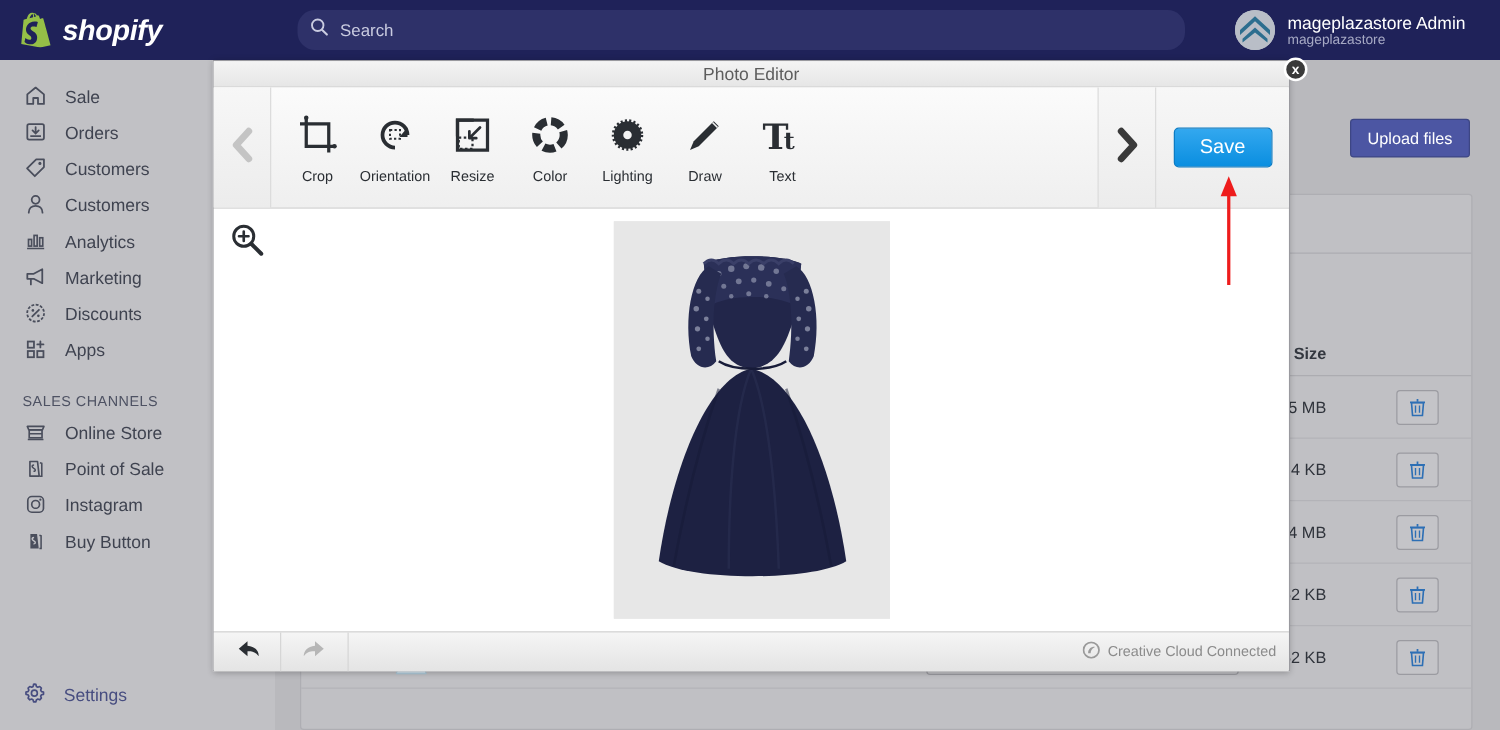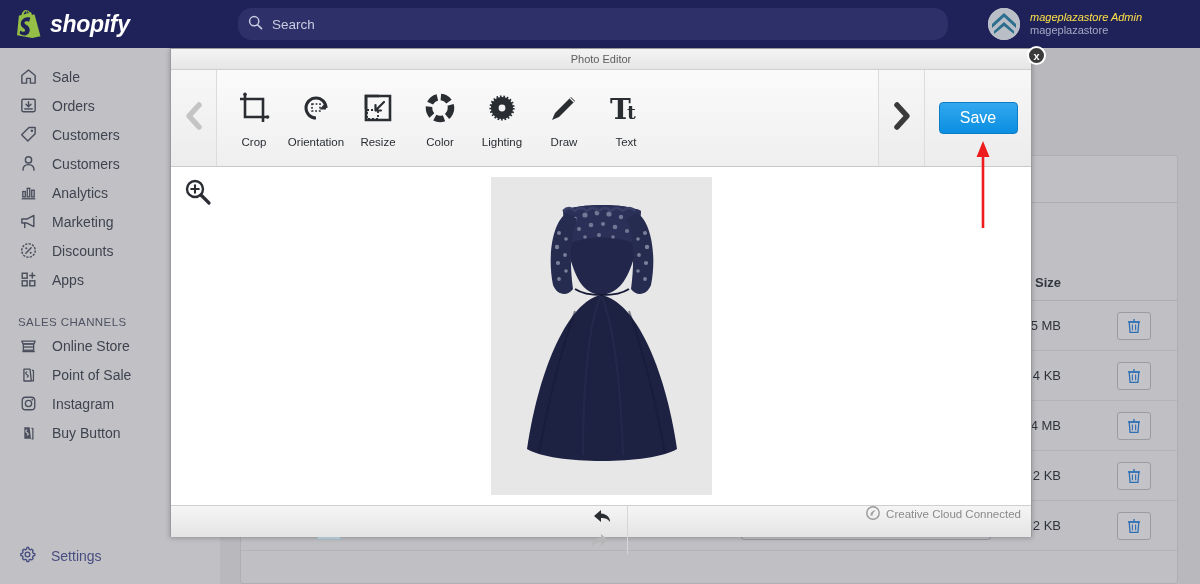--- a/index.html
+++ b/index.html
@@ -46,21 +46,21 @@
     display: flex; align-items: center; gap: 10px;
     padding-right: 14px;
   }
   .avatar {
     width: 32px; height: 32px; border-radius: 50%;
     background: #b9bec7;
     display: flex; align-items: center; justify-content: center;
     flex: 0 0 auto;
   }
   .acct-text { line-height: 1.15; }
-  .acct-name { color: #fde047; font-size: 11px; font-style: italic; }
+  .acct-name { color: #ffffff; font-size: 14px; }
   .acct-store { color: #a6a9c4; font-size: 11px; }
 
   
   .sidebar {
     position: absolute; top: 48px; left: 0;
     width: 220px; height: 536px;
     background: #c1c1c5;
     z-index: 3;
   }
   .nav-item {
@@ -148,21 +148,21 @@
     background: #ffffff;
     border: 1px solid #9a9a9f;
     box-shadow: 0 1px 5px rgba(0,0,0,0.25);
     z-index: 10;
   }
   .editor-title {
     height: 21px;
     background: linear-gradient(#f4f4f4, #e6e6e6);
     border-bottom: 1px solid #cfcfcf;
     display: flex; align-items: center; justify-content: center;
-    font-size: 11px; color: #5d5d5d;
+    font-size: 14px; color: #5d5d5d;
   }
   .editor-close {
     position: absolute; top: -3px; right: -15px;
     width: 19px; height: 19px; border-radius: 50%;
     background: #3a3a3a; color: #fff;
     display: flex; align-items: center; justify-content: center;
     font-size: 11px; font-weight: bold;
     border: 2px solid #ffffff;
     z-index: 12;
   }
@@ -209,21 +209,21 @@
   }
   .zoom-tool { position: absolute; top: 10px; left: 12px; }
   .photo {
     width: 221px; height: 318px; background: #e6e6e6;
     display: flex; align-items: center; justify-content: center;
   }
   .editor-foot {
     height: 32px;
     background: linear-gradient(#f5f5f5, #e4e4e4);
     border-top: 1px solid #cfcfcf;
-    display: flex; align-items: center; position: relative; flex-direction: column;
+    display: flex; align-items: center; position: relative;
   }
   .foot-btn {
     width: 54px; height: 31px;
     display: flex; align-items: center; justify-content: center;
     border-right: 1px solid #d6d6d6;
   }
   .cc-label {
     position: absolute; right: 10px;
     display: flex; align-items: center; gap: 6px;
     font-size: 11.5px; color: #8b8b8b;
@@ -415,20 +415,21 @@
       <svg width="19" height="19" viewBox="0 0 20 20">
         <path d="M10 2.4 l1.3 .25 .35 1.7 1.25 .72 1.6-.62 1.4 1.4 -.62 1.6 .72 1.25 1.7 .35 0 1.98 -1.7 .35 -.72 1.25 .62 1.6 -1.4 1.4 -1.6-.62 -1.25 .72 -.35 1.7 -1.98 0 -.35-1.7 -1.25-.72 -1.6 .62 -1.4-1.4 .62-1.6 -.72-1.25 -1.7-.35 0-1.98 1.7-.35 .72-1.25 -.62-1.6 1.4-1.4 1.6 .62 1.25-.72 .35-1.7 z" fill="none" stroke="#474d80" stroke-width="1.4" stroke-linejoin="round"></path>
         <circle cx="10" cy="10" r="2.5" fill="none" stroke="#474d80" stroke-width="1.4"></circle>
       </svg>
     </span>
     <span>Settings</span>
   </div>
 </div>
 
 <div class="page">
+  <div class="upload-btn">Upload files</div>
 
   <div class="card">
     <div class="card-head"></div>
     <div class="card-filter">
       <div class="filter-input" placeholder=""></div>
     </div>
     <div class="tbl-head">
       <span class="col-size">Size</span>
     </div>
 

